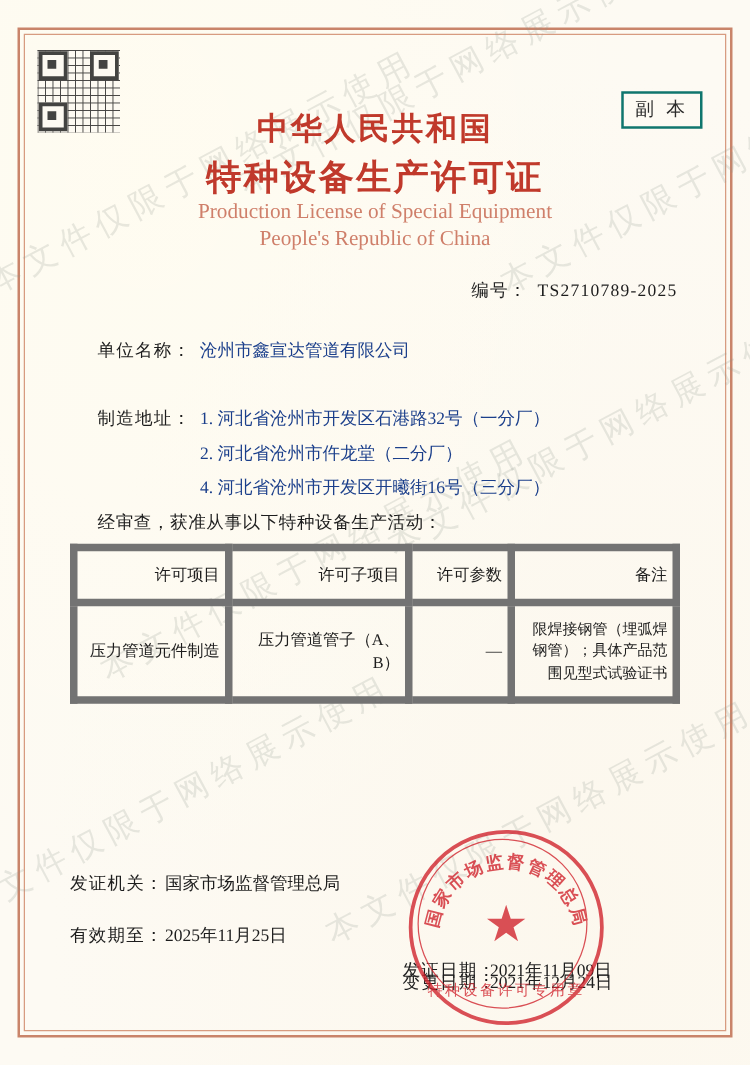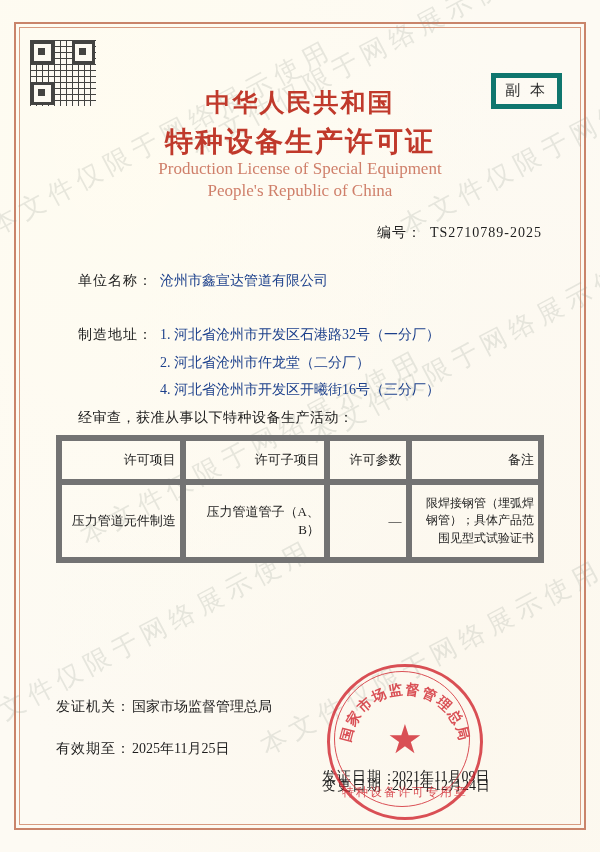--- a/index.html
+++ b/index.html
@@ -86,21 +86,21 @@
   }
   .qr .fp.tl { left: 1px; top: 1px; }
   .qr .fp.tr { right: 1px; top: 1px; }
   .qr .fp.bl { left: 1px; bottom: 1px; }
 
   
   .copy-badge {
     position: absolute;
     right: 38px;
     top: 73px;
-    border: 5px solid #0f766e;
+    border: 2px solid #0f766e;
     padding: 3px 9px 4px 9px;
     font-size: 15px;
     letter-spacing: 3px;
     color: #2b2b2b;
     font-family: "Liberation Serif", serif;
   }
 
   
   .title-cn1, .title-cn2 {
     position: absolute;

